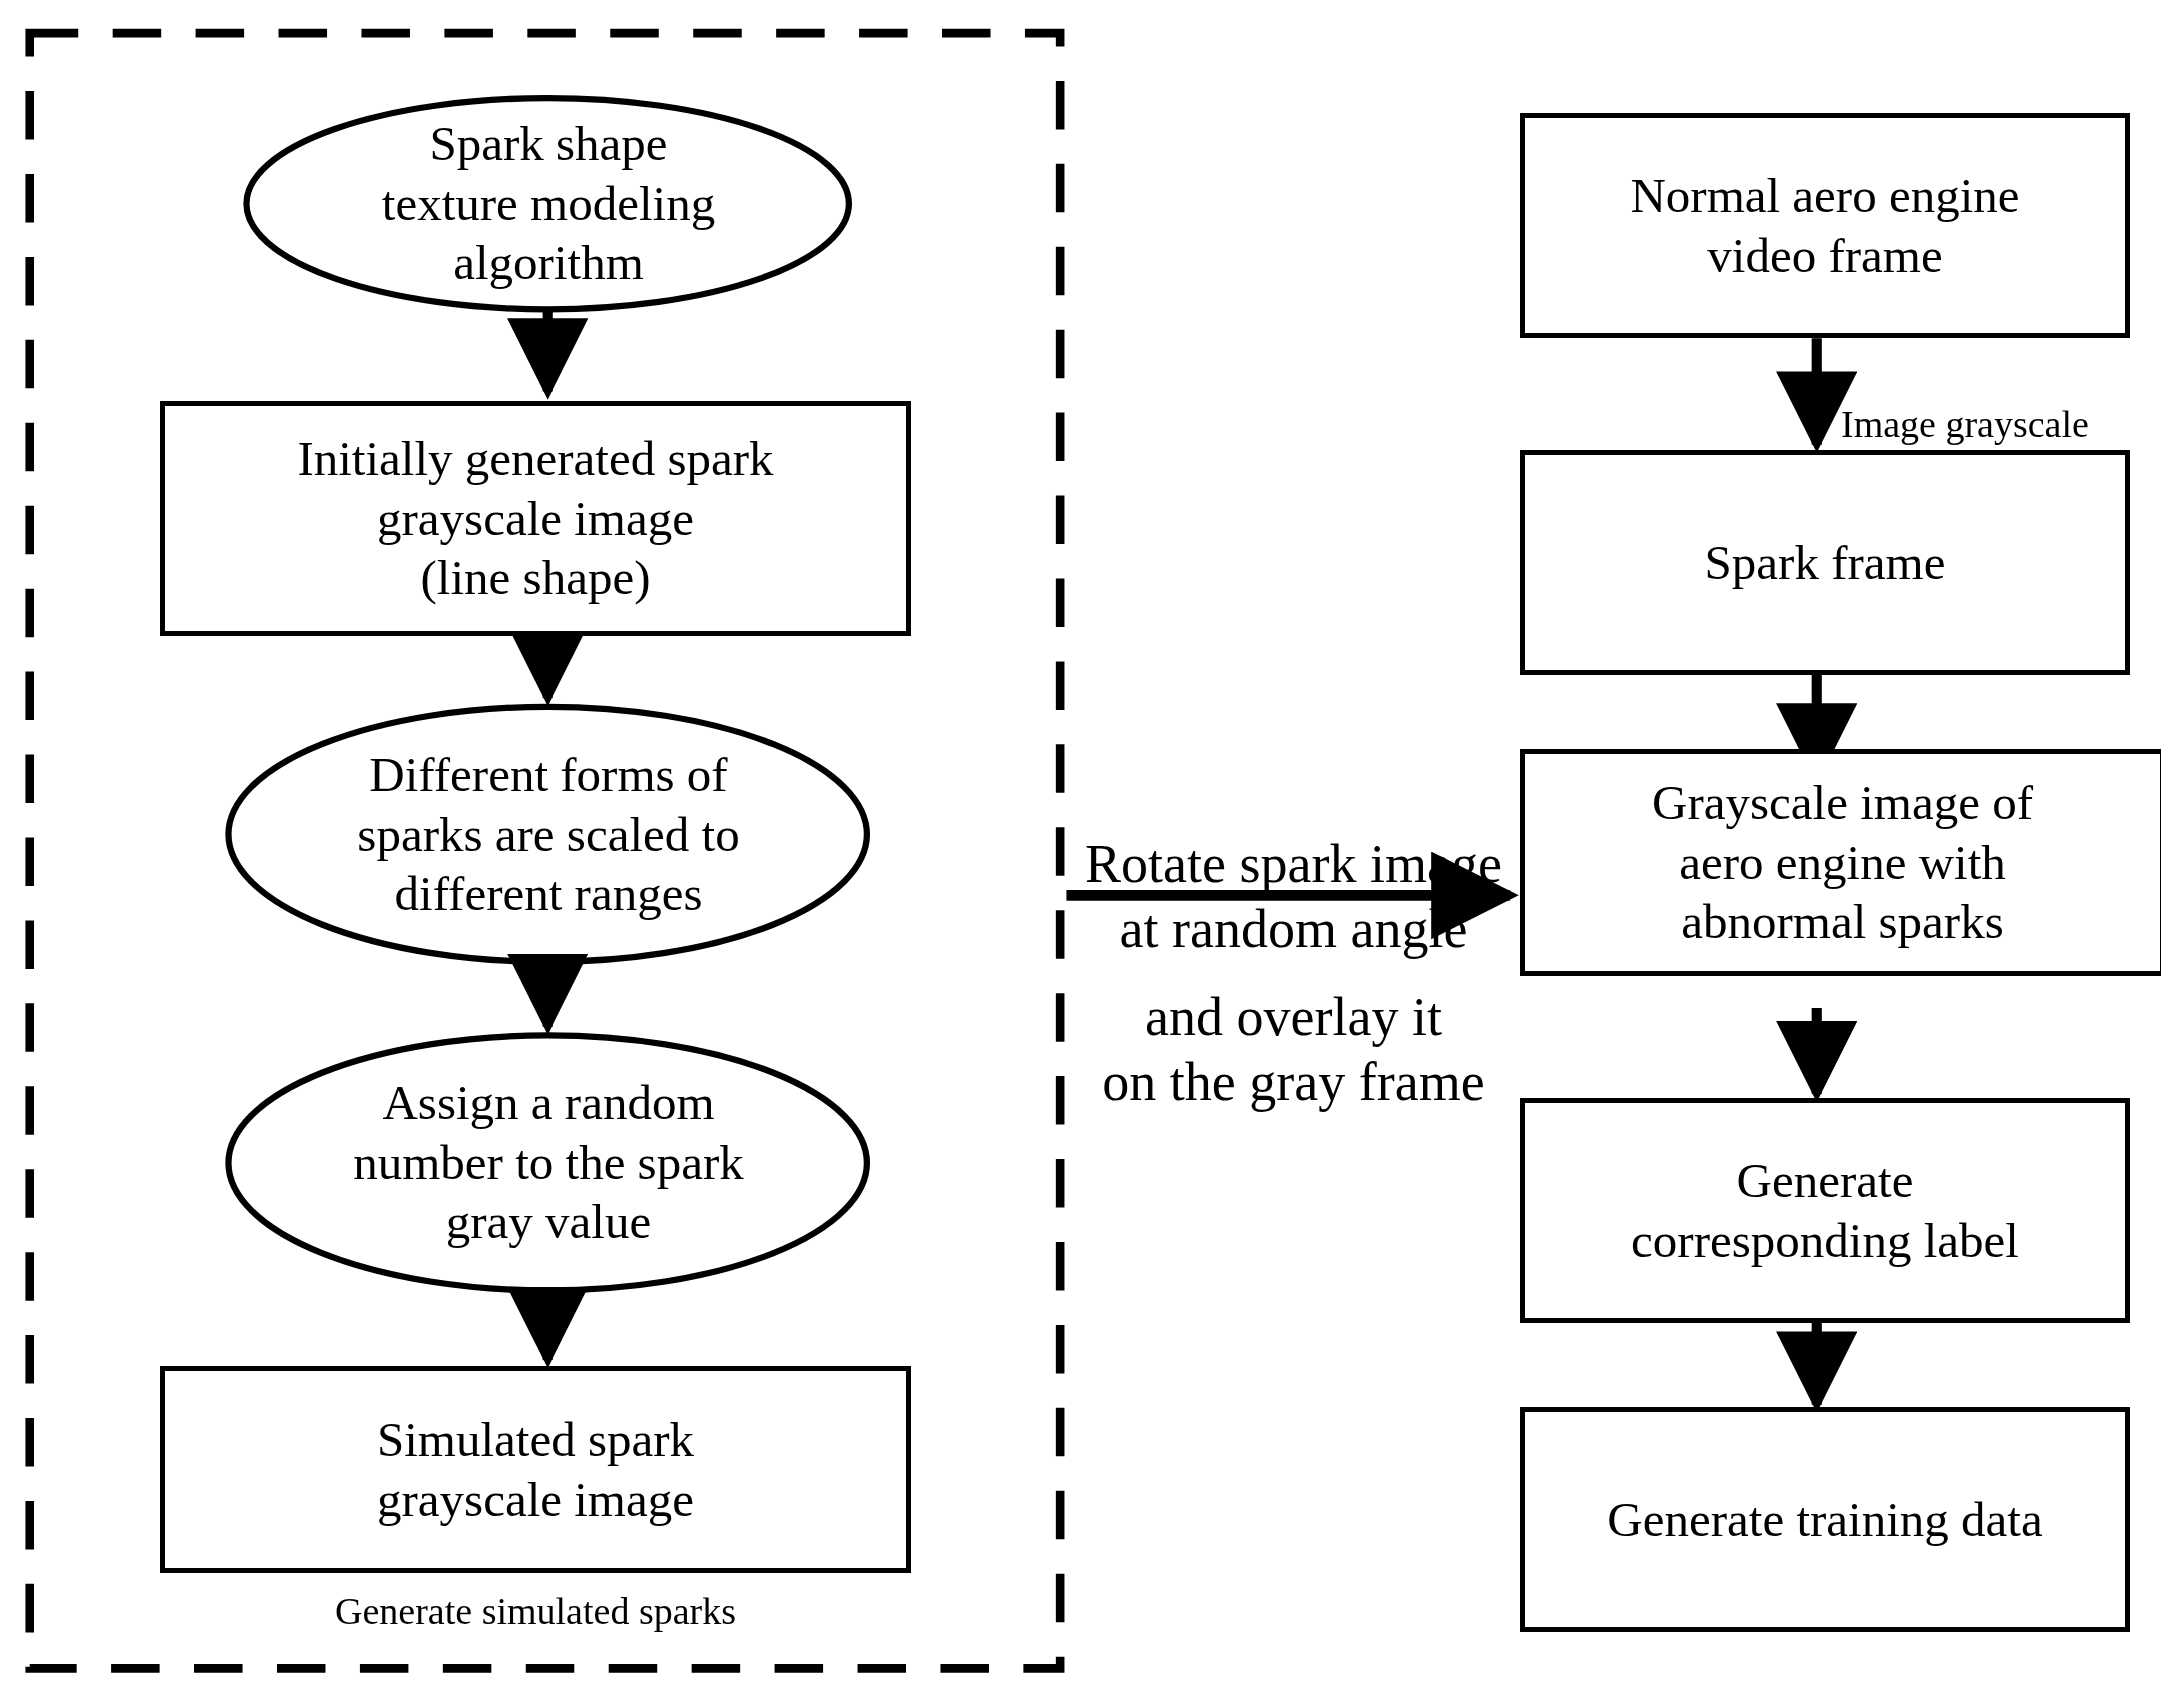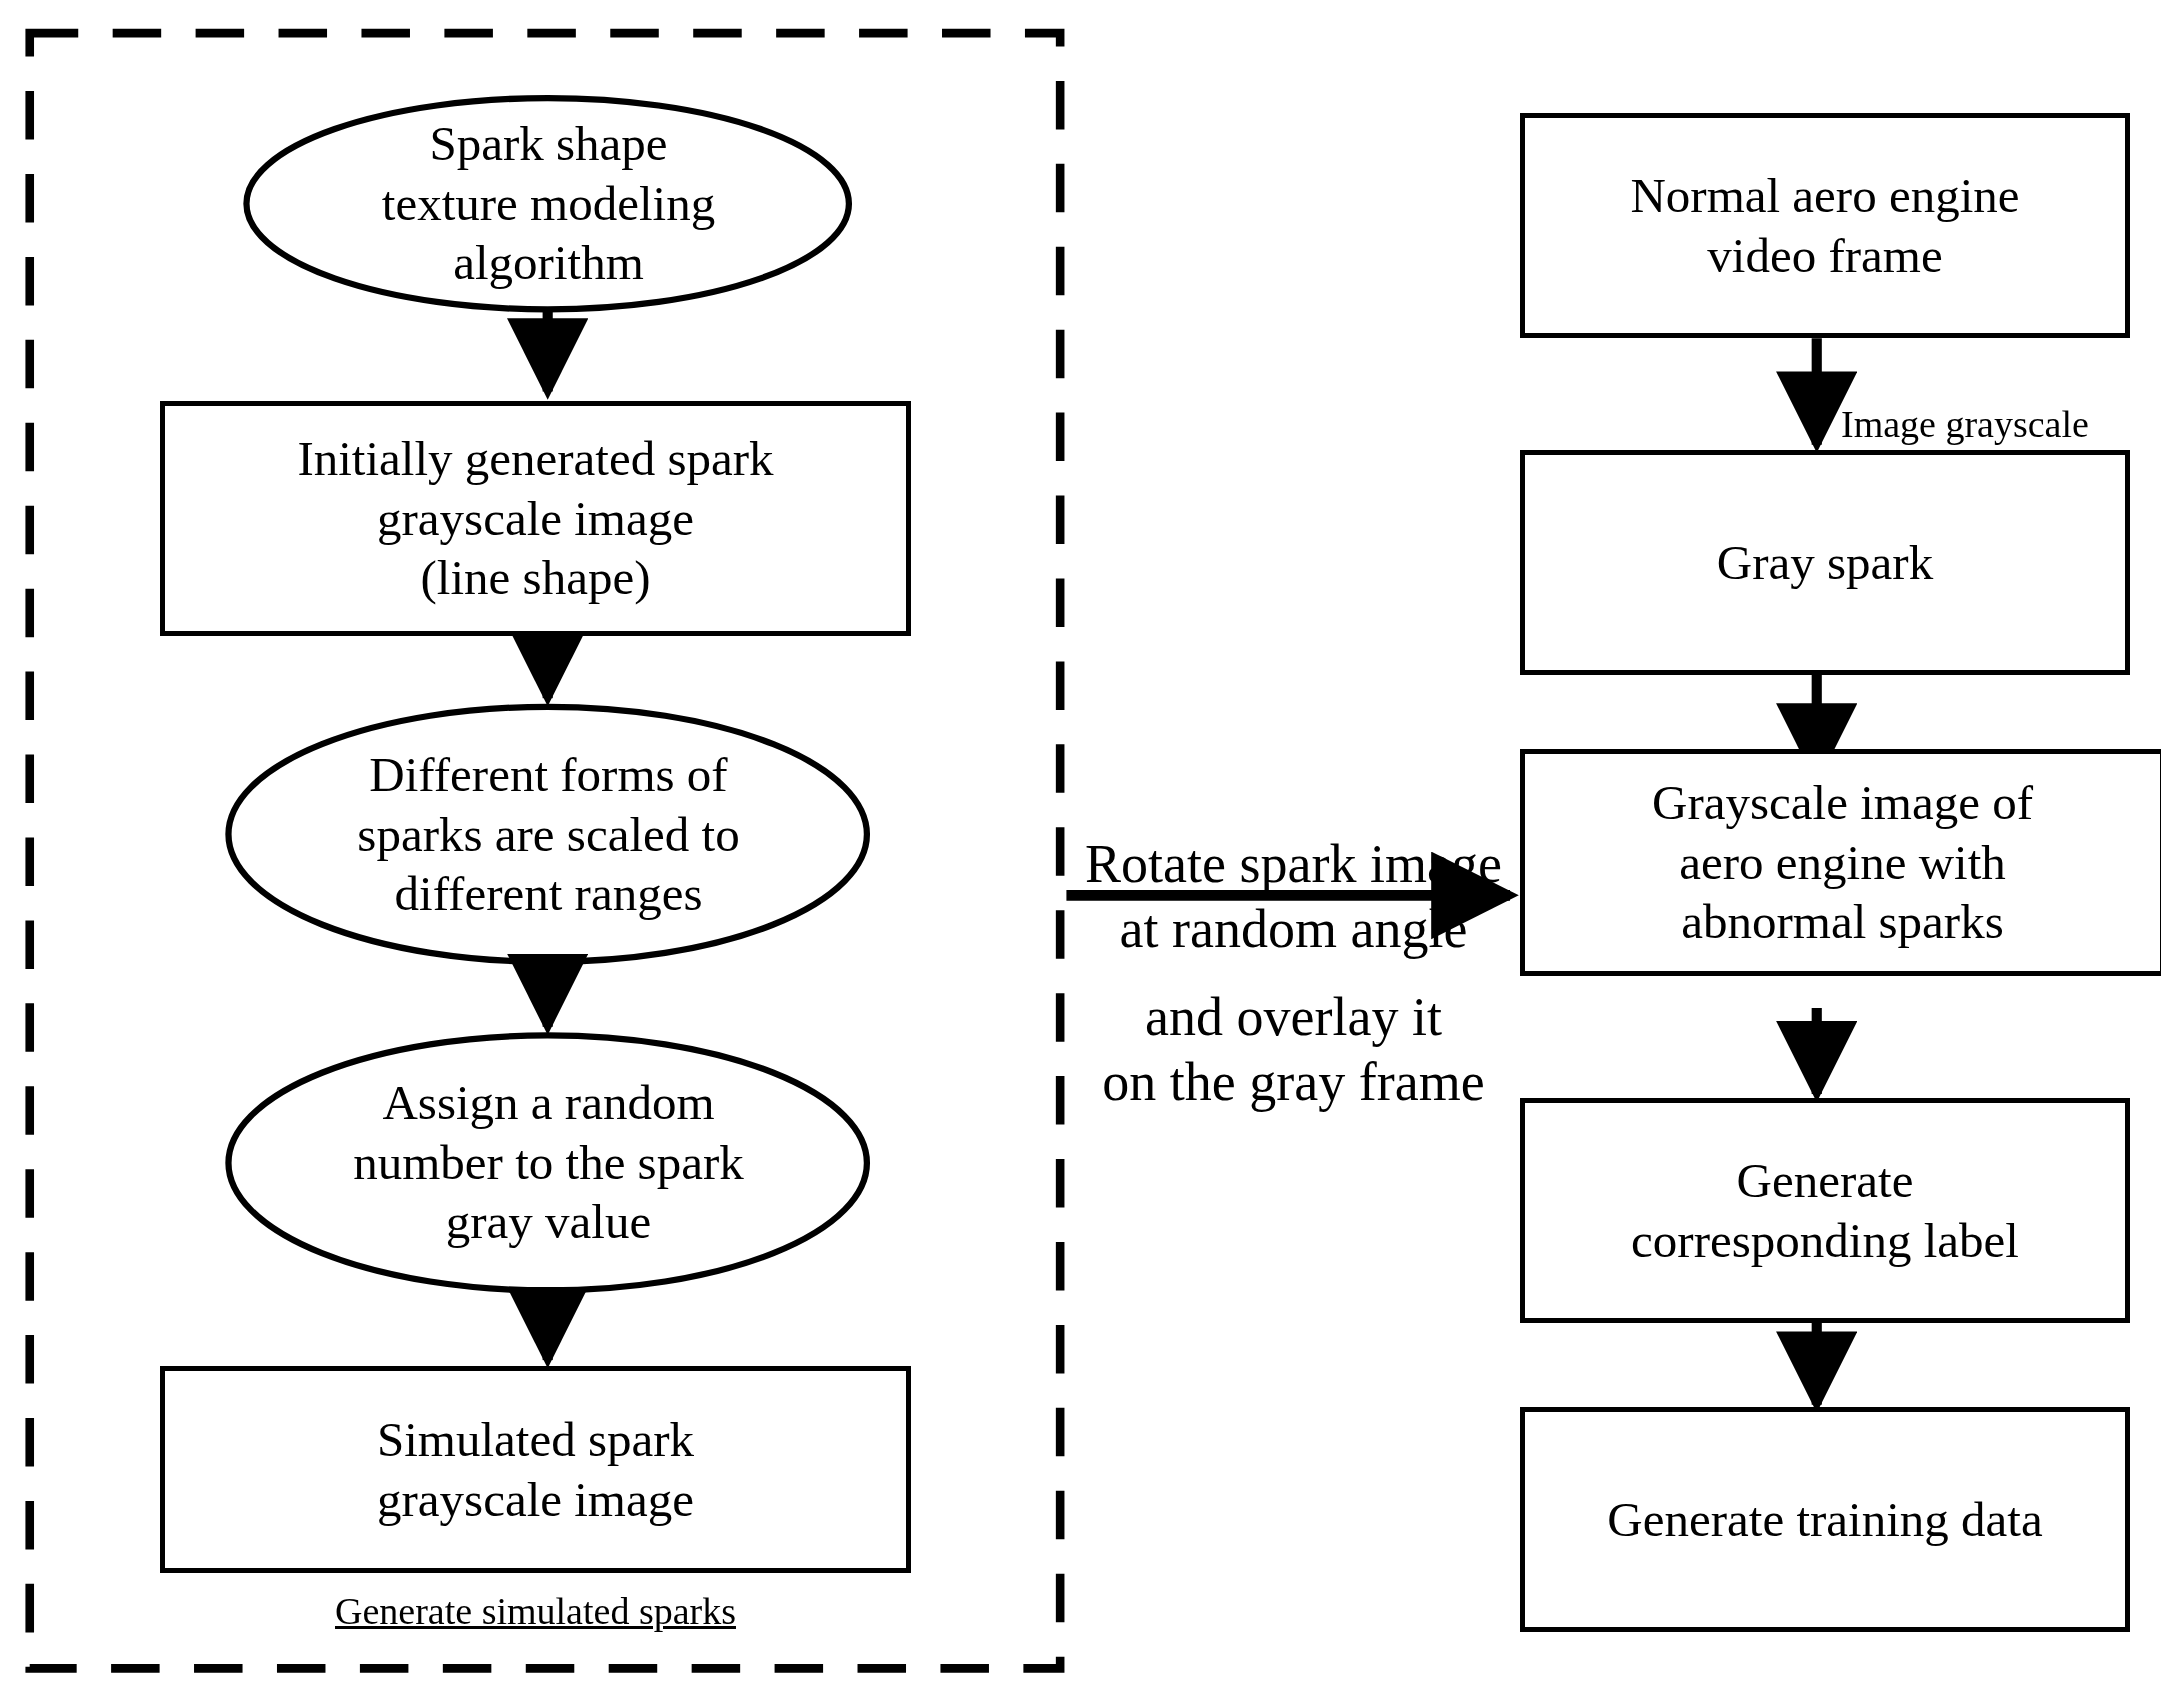--- a/index.html
+++ b/index.html
@@ -114,31 +114,31 @@
     <span class="txt fs-lg">Initially generated spark
 grayscale image
 (line shape)</span>
   </div>
 
   <div class="node rect-node" style="left:160px; top:1366px; width:751px; height:207px;">
     <span class="txt fs-lg">Simulated spark
 grayscale image</span>
   </div>
 
-  <div class="group-caption fs-sm" style="left:160px; top:1589px; width:751px;text-decoration:underline;">
+  <div class="group-caption fs-sm" style="left:160px; top:1589px; width:751px;">
     <span>Generate simulated sparks</span>
   </div>
 
   <div class="node rect-node" style="left:1520px; top:113px; width:610px; height:225px;">
     <span class="txt fs-lg">Normal aero engine
 video frame</span>
   </div>
 
   <div class="node rect-node" style="left:1520px; top:450px; width:610px; height:225px;">
-    <span class="txt fs-lg">Gray spark</span>
+    <span class="txt fs-lg">Spark frame</span>
   </div>
 
   <div class="node rect-node" style="left:1520px; top:749px; width:645px; height:227px;">
     <span class="txt fs-lg">Grayscale image of
 aero engine with
 abnormal sparks</span>
   </div>
 
   <div class="node rect-node" style="left:1520px; top:1098px; width:610px; height:225px;">
     <span class="txt fs-lg">Generate

